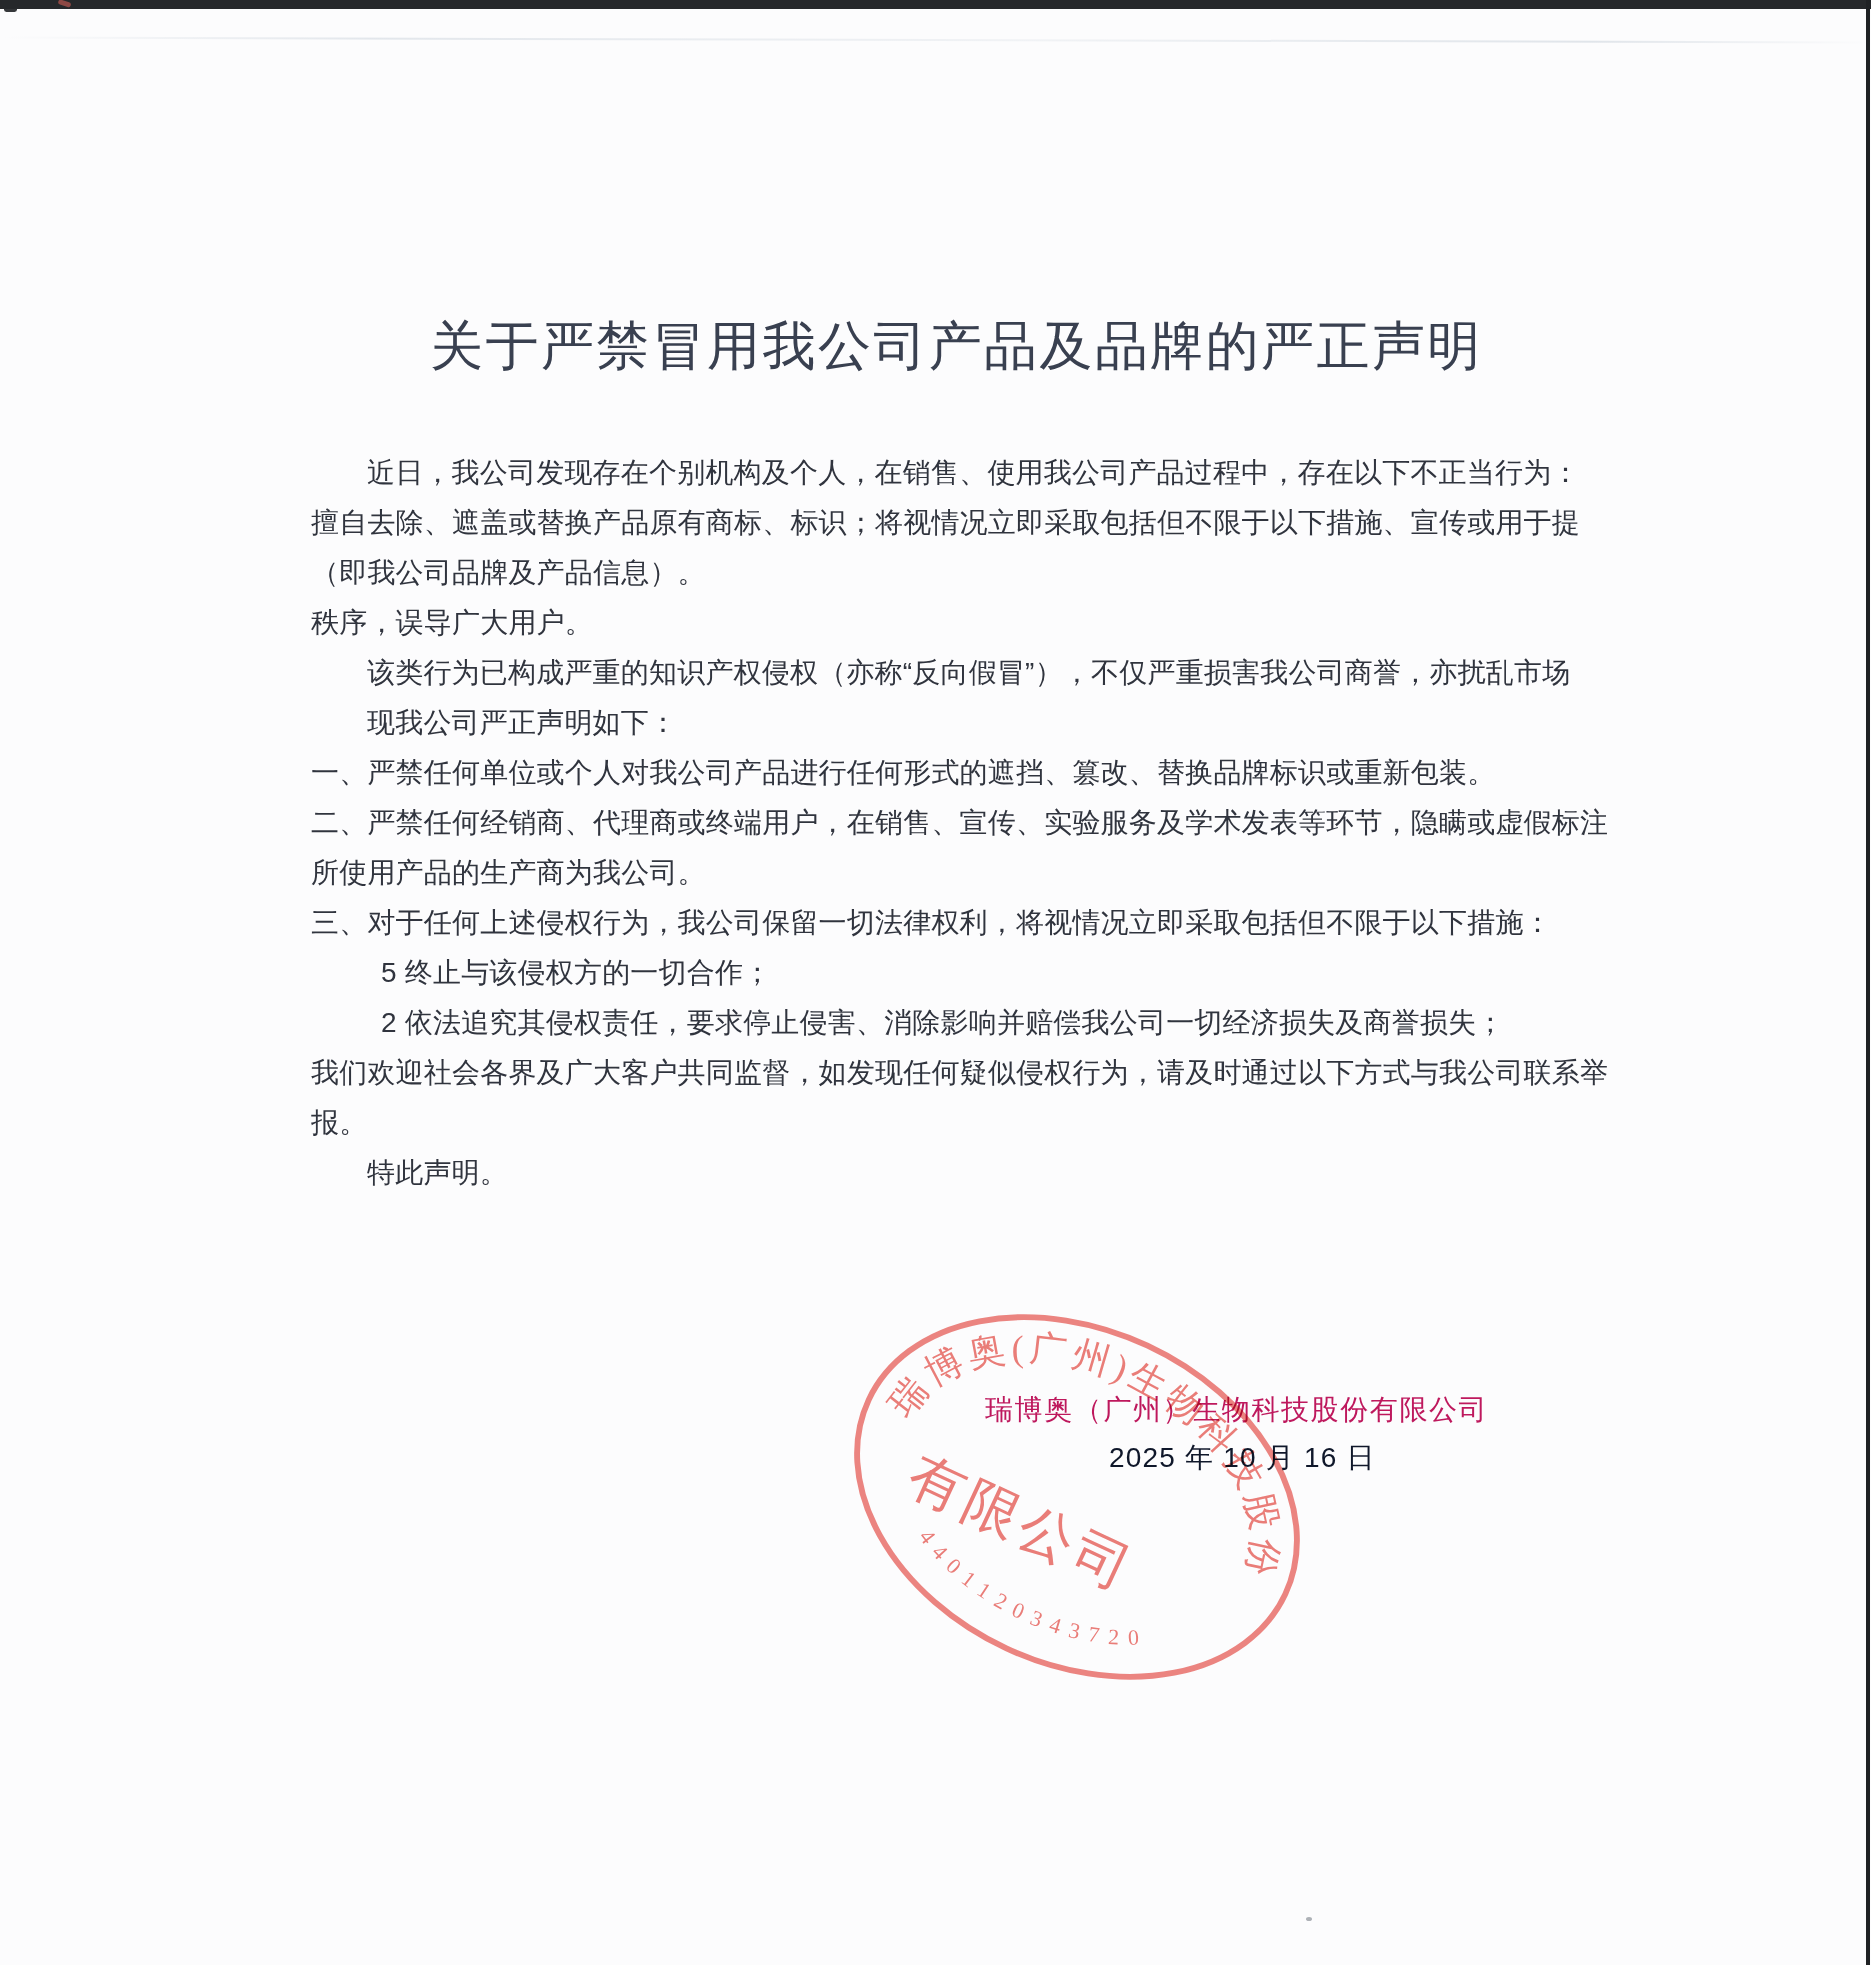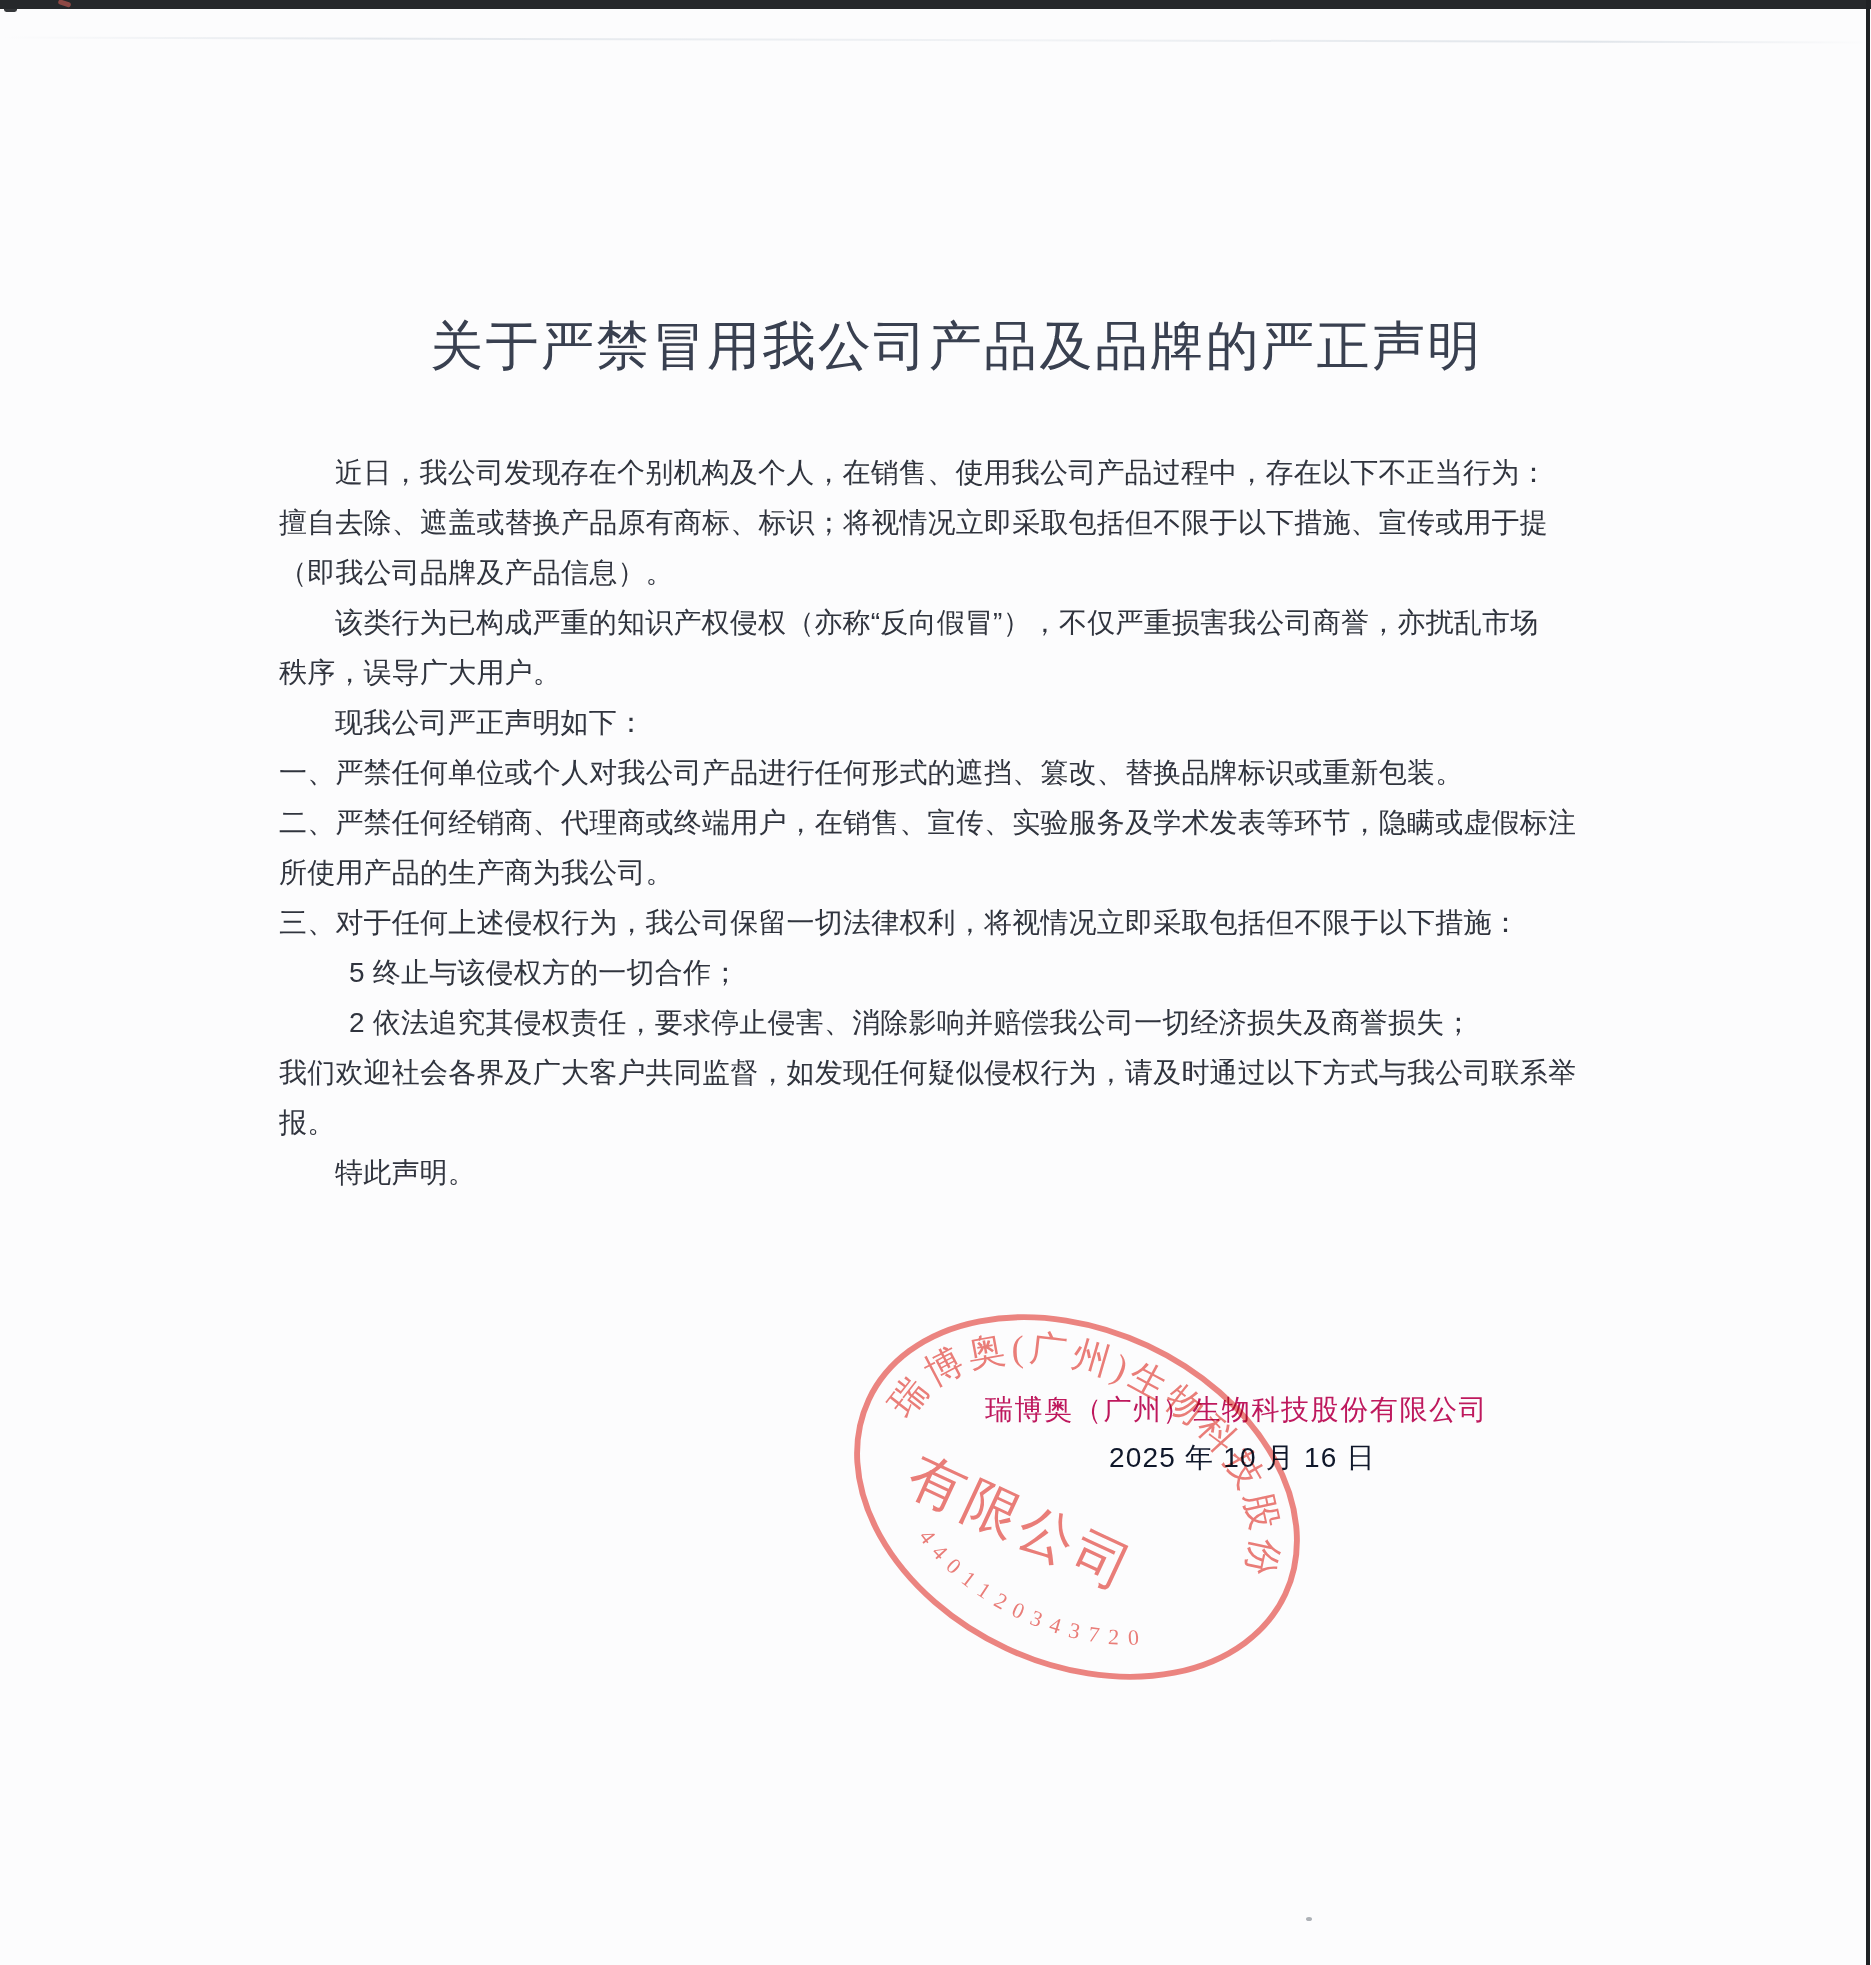--- a/index.html
+++ b/index.html
@@ -23,21 +23,21 @@
   .doc-title{
     position:absolute;left:0;top:314px;width:1872px;
     text-align:center;transform:translateX(20.4px);
     font-size:53px;line-height:63px;letter-spacing:2.4px;
     font-weight:500;color:#394050;white-space:nowrap;
   }
   .doc-body{
     position:absolute;left:279px;top:448px;width:1317px;
     font-size:28px;line-height:50px;letter-spacing:0.2px;
   }
-  .doc-line{white-space:nowrap;height:50px;}
+  .doc-line{white-space:nowrap;height:50px;margin-left:32px;}
   .doc-line[data-indent="para"]{text-indent:56px;}
   .doc-line[data-indent="sub"]{text-indent:70px;}
   .sig-company{
     position:absolute;left:985px;top:1391px;
     font-size:28px;letter-spacing:1.6px;white-space:nowrap;color:#be185d;
   }
   .sig-date{
     position:absolute;left:1109px;top:1439px;
     font-size:28px;letter-spacing:1.2px;white-space:nowrap;color:#0f172a;
   }
@@ -60,22 +60,22 @@
   <div class="scan-crease"></div>
 
   <div class="smudge speck1"></div>
 
   <div class="doc-title">关于严禁冒用我公司产品及品牌的严正声明</div>
 
   <div class="doc-body">
     <div class="doc-line" data-indent="para">近日，我公司发现存在个别机构及个人，在销售、使用我公司产品过程中，存在以下不正当行为：</div>
     <div class="doc-line" data-indent="none">擅自去除、遮盖或替换产品原有商标、标识；将视情况立即采取包括但不限于以下措施、宣传或用于提</div>
     <div class="doc-line" data-indent="none">（即我公司品牌及产品信息）。</div>
+    <div class="doc-line" data-indent="none">秩序，误导广大用户。</div>
     <div class="doc-line" data-indent="para">该类行为已构成严重的知识产权侵权（亦称“反向假冒”），不仅严重损害我公司商誉，亦扰乱市场</div>
-    <div class="doc-line" data-indent="none">秩序，误导广大用户。</div>
     <div class="doc-line" data-indent="para">现我公司严正声明如下：</div>
     <div class="doc-line" data-indent="none">一、严禁任何单位或个人对我公司产品进行任何形式的遮挡、篡改、替换品牌标识或重新包装。</div>
     <div class="doc-line" data-indent="none">二、严禁任何经销商、代理商或终端用户，在销售、宣传、实验服务及学术发表等环节，隐瞒或虚假标注</div>
     <div class="doc-line" data-indent="none">所使用产品的生产商为我公司。</div>
     <div class="doc-line" data-indent="none">三、对于任何上述侵权行为，我公司保留一切法律权利，将视情况立即采取包括但不限于以下措施：</div>
     <div class="doc-line" data-indent="sub">5  终止与该侵权方的一切合作；</div>
     <div class="doc-line" data-indent="sub">2  依法追究其侵权责任，要求停止侵害、消除影响并赔偿我公司一切经济损失及商誉损失；</div>
     <div class="doc-line" data-indent="none">我们欢迎社会各界及广大客户共同监督，如发现任何疑似侵权行为，请及时通过以下方式与我公司联系举</div>
     <div class="doc-line" data-indent="none">报。</div>
     <div class="doc-line" data-indent="para">特此声明。</div>

